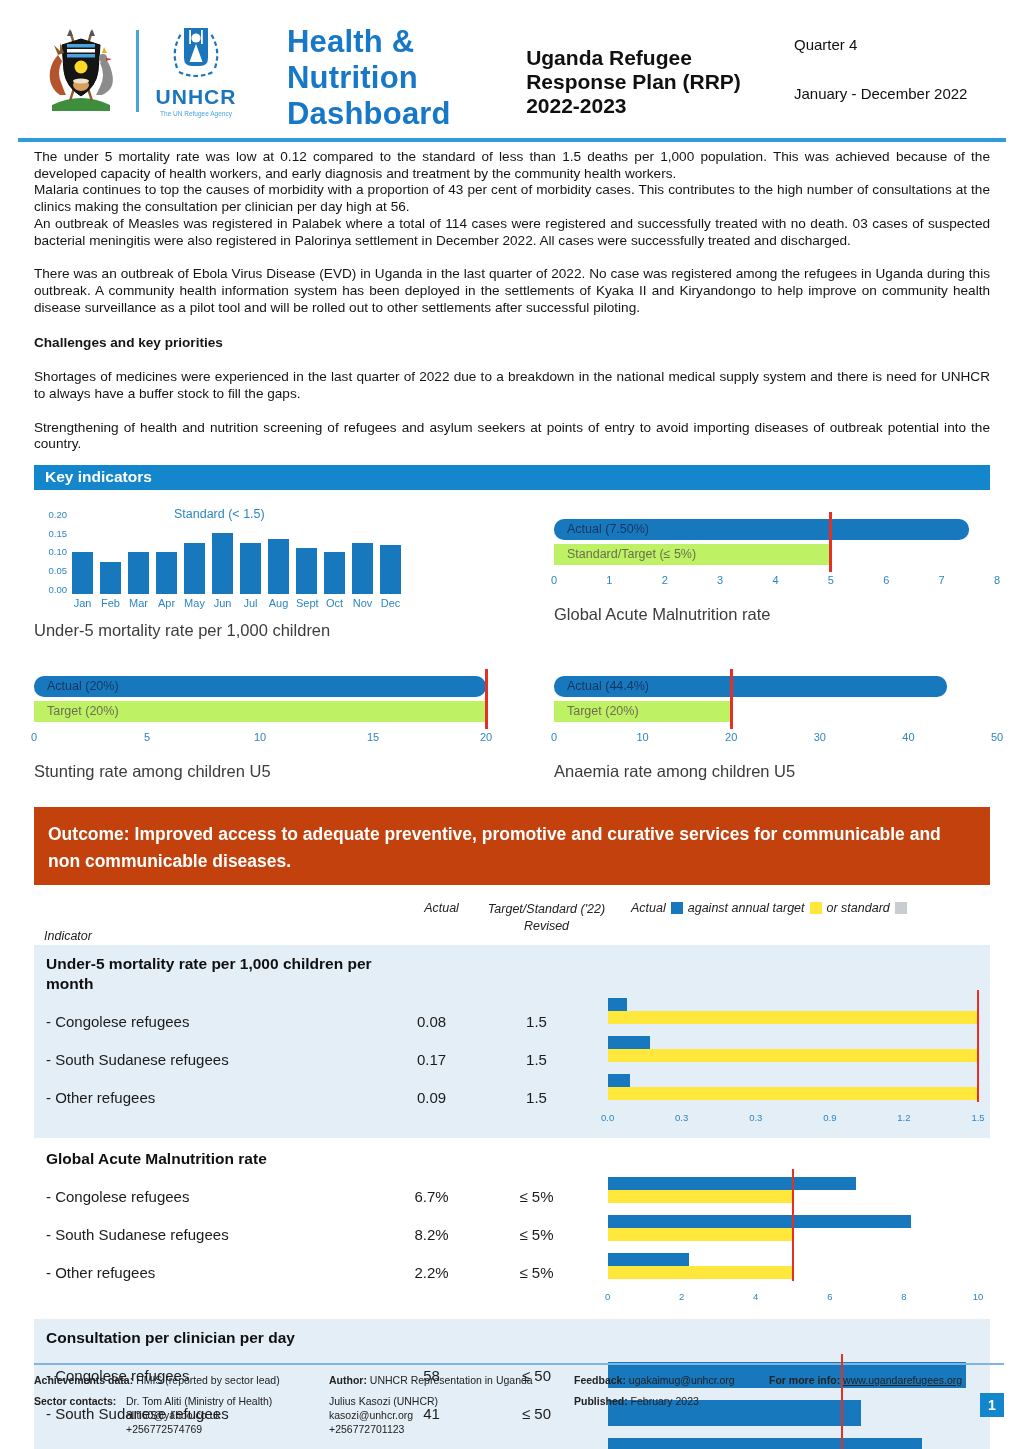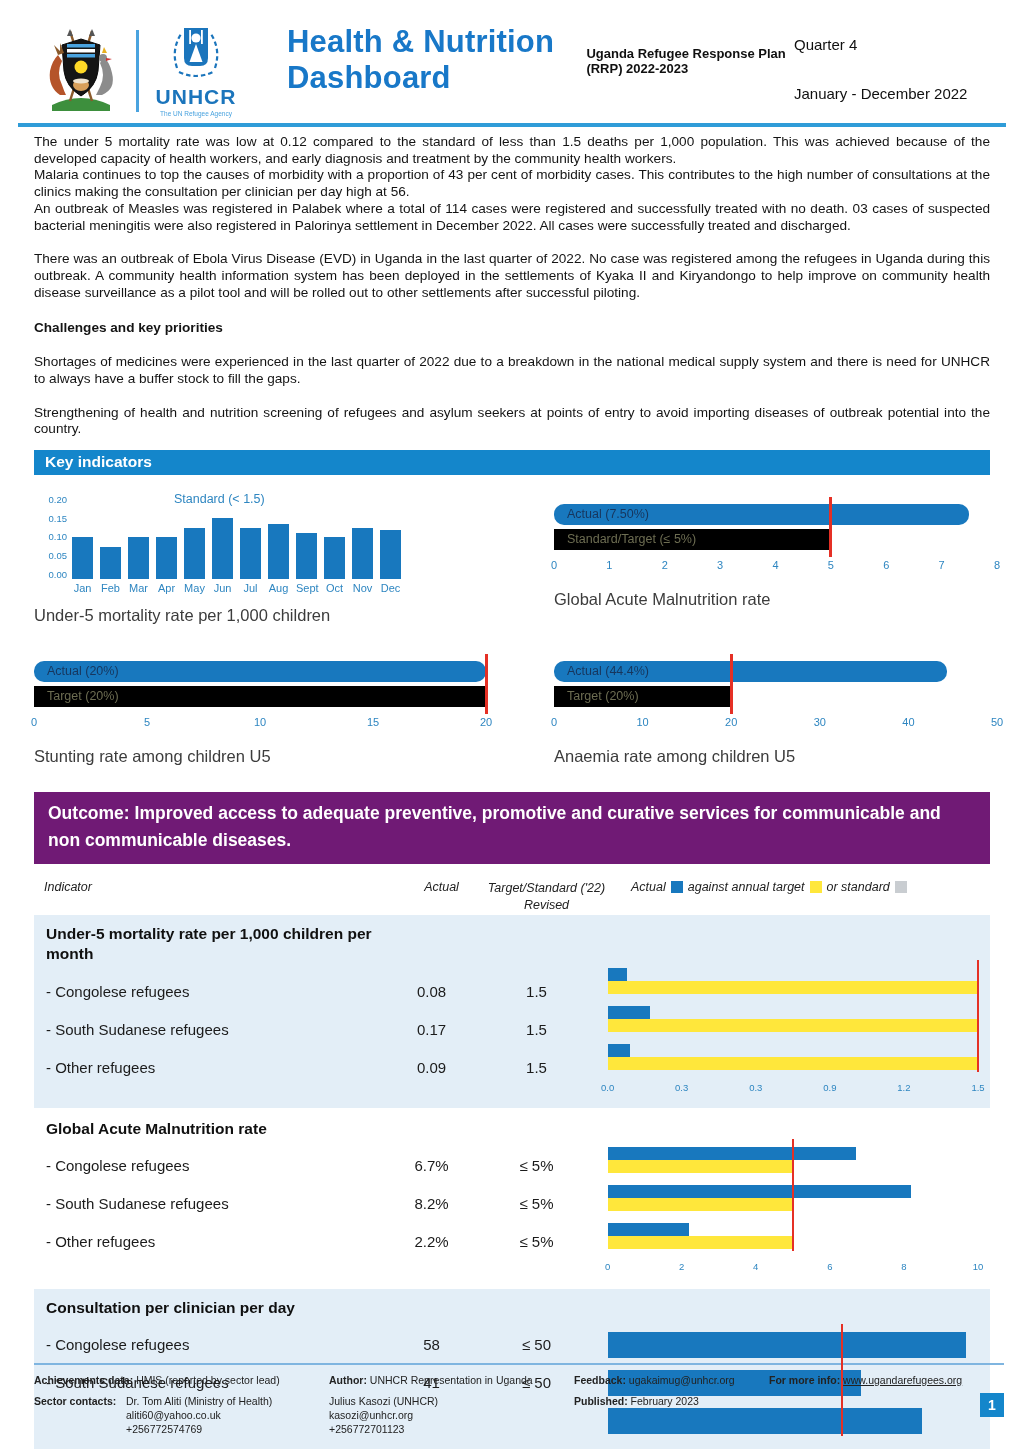--- a/index.html
+++ b/index.html
@@ -9,21 +9,21 @@
 
   
   .header { display: flex; align-items: flex-start; padding: 24px 20px 0 40px; }
   .logos { display: flex; align-items: center; gap: 14px; }
   .logo-divider { width: 3px; height: 82px; background: #4AA3DF; }
   .unhcr-block { display: flex; flex-direction: column; align-items: center; width: 86px; }
   .unhcr-word { color: #1B75BC; font-weight: bold; font-size: 21px; letter-spacing: 1px; margin-top: 1px; }
   .unhcr-tag { color: #4AA3DF; font-size: 6.5px; margin-top: 1px; white-space: nowrap; }
   .title-block { margin-left: 48px; flex: 1; display: flex; flex-direction: row; }
   .main-title { color: #1878C8; font-weight: bold; font-size: 31px; letter-spacing: 0.2px; }
-  .sub-title { color: #101010; font-weight: bold; font-size: 13px; margin-top: 22px; }
+  .sub-title { color: #101010; font-weight: bold; font-size: 21px; margin-top: 22px; }
   .meta-block { width: 210px; display: flex; flex-direction: column; align-items: flex-start; padding-top: 12px; }
   .meta-quarter { font-size: 15px; color: #101010; }
   .meta-period { font-size: 15px; color: #101010; margin-top: 32px; white-space: nowrap; }
   .top-rule { height: 4px; background: #2F9CD8; margin: 6px 18px 0 18px; }
 
   .content { padding: 0 34px; }
 
   
   .section-bar { background: #1486CB; color: #fff; font-weight: bold; font-size: 15.5px; padding: 3px 11px 4px 11px; }
   .section-bar.overview { margin-top: 15px; }
@@ -51,32 +51,32 @@
   .mcol { display: flex; flex-direction: column; align-items: center; width: 21px; }
   .mbar { width: 21px; background: #1878BE; }
   .mlabels { display: flex; gap: 7px; margin-left: 30px; margin-top: 3px; }
   .mlab { width: 21px; text-align: center; font-size: 11px; color: #2E86C1; }
 
   
   .hchart { position: relative; }
   .hbars { position: relative; display: flex; flex-direction: column; gap: 4px; }
   .hbar { height: 21px; position: relative; }
   .hblue { background: #1878BE; border-radius: 10px; }
-  .hyellow { background: #000000; }
+  .hyellow { background: #bef264; }
   .hbarlab { font-size: 12.5px; line-height: 21px; padding-left: 13px; white-space: nowrap; }
   .hblue .hbarlab { color: #17365D; }
   .hyellow .hbarlab { color: #6d6d52; }
   .redline { position: absolute; width: 3px; background: #E53025; top: -7px; bottom: -7px; z-index: 3; }
   .haxis { position: relative; height: 15px; margin-top: 9px; }
   .htick { position: absolute; transform: translateX(-50%); font-size: 11px; color: #2E86C1; }
 
   
-  .outcome-banner { background: #701a75; color: #fff; font-weight: bold; font-size: 17.5px; line-height: 1.55; padding: 8px 14px 10px 14px; margin-top: 26px; }
+  .outcome-banner { background: #c2410c; color: #fff; font-weight: bold; font-size: 17.5px; line-height: 1.55; padding: 14px 14px 10px 14px; margin-top: 26px; }
   .thead { display: flex; align-items: flex-start; font-style: italic; font-size: 12.5px; color: #222; margin-top: 16px; padding: 0 10px; }
-  .th-indicator { width: 355px; }
+  .th-indicator { width: 355px; margin-top: 28px; }
   .th-actual { width: 85px; text-align: center; }
   .th-target { width: 125px; text-align: center; line-height: 1.3; }
   .th-legend { flex: 1; display: flex; align-items: center; gap: 5px; padding-left: 22px; }
   .lgsq { width: 12px; height: 12px; display: inline-block; }
   .lg-blue { background: #1878BE; } .lg-yellow { background: #FFE73B; } .lg-gray { background: #C9CDD1; }
 
   .osection { display: flex; padding: 9px 12px 12px 12px; margin-top: 2px; }
   .osection.shaded { background: #E3EEF7; }
   .osec-left { width: 565px; }
   .osec-title { font-weight: bold; font-size: 15.5px; color: #101010; width: 330px; line-height: 1.3; margin-bottom: 8px; }

